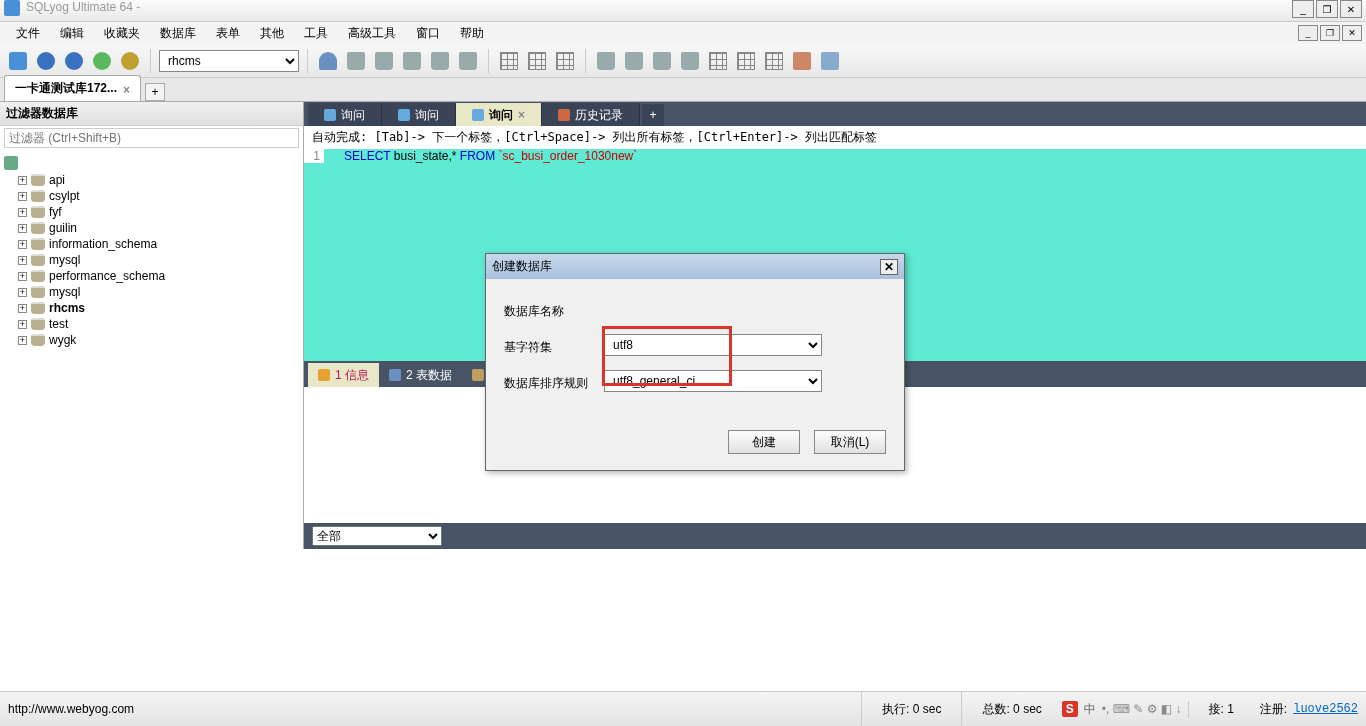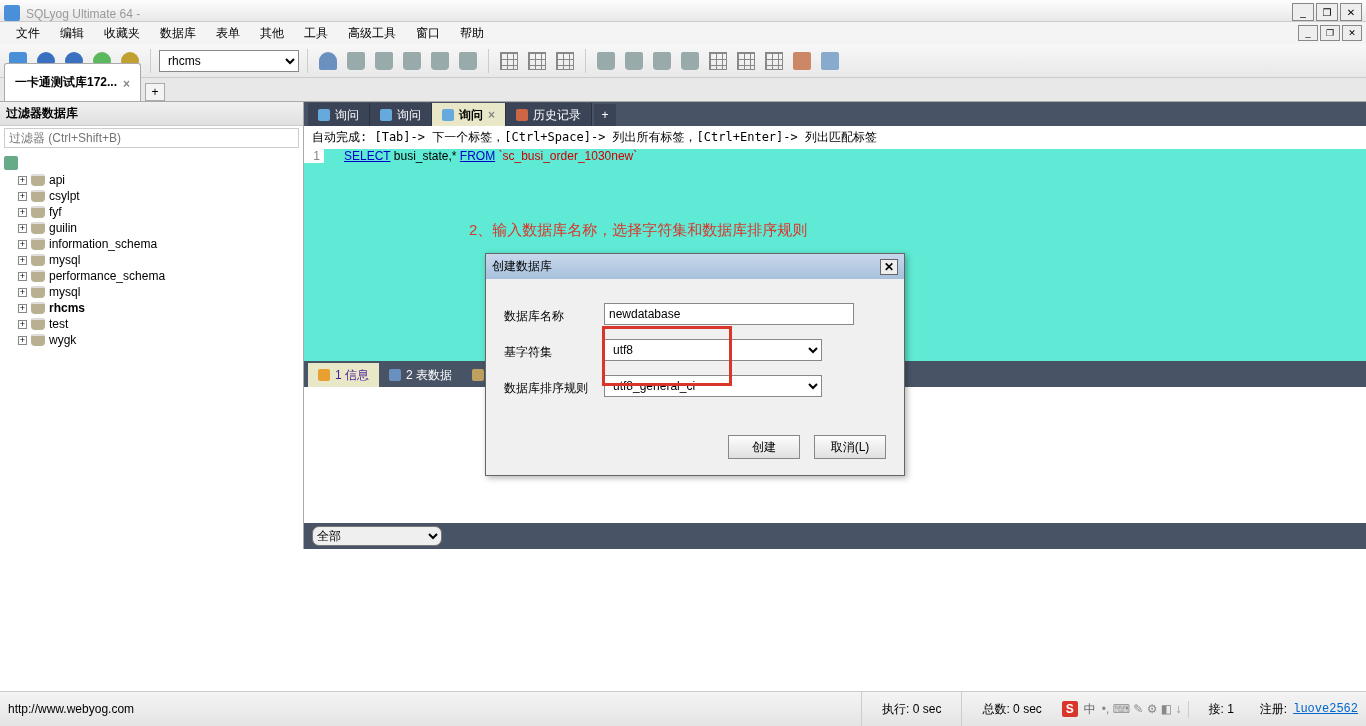--- a/index.html
+++ b/index.html
@@ -1,19 +1,19 @@
 <!DOCTYPE html>
 <html><head>
 <meta charset="utf-8">
 <style>
 * { margin: 0; padding: 0; box-sizing: border-box; font-family: "Microsoft YaHei", "SimSun", Arial, sans-serif; font-size: 12px; }
 body { width: 1366px; height: 726px; background: #fff; overflow: hidden; position: relative; }
 
 
-.titlebar { height: 22px; background: linear-gradient(#fdfdfd, #e8e8e8); display: flex; align-items: flex-end; padding: 0 4px; border-bottom: 1px solid #ccc; }
+.titlebar { height: 22px; background: linear-gradient(#fdfdfd, #e8e8e8); display: flex; align-items: flex-start; padding: 0 4px; border-bottom: 1px solid #ccc; }
 .titlebar .app-icon { width: 16px; height: 16px; background: #4a90d9; border-radius: 2px; margin-right: 6px; }
 .titlebar .title { color: #9a9a9a; flex: 1; }
 .titlebar .win-btns { display: flex; gap: 2px; }
 .titlebar .win-btn { width: 22px; height: 18px; border: 1px solid #888; background: #eee; display: flex; align-items: center; justify-content: center; font-size: 10px; cursor: pointer; }
 
 
 .menubar { height: 22px; background: #f4f4f4; display: flex; align-items: center; padding: 0 8px; gap: 4px; position: relative; }
 .menubar .menu-item { padding: 2px 8px; cursor: pointer; }
 .menubar .child-win-btns { position: absolute; right: 4px; display: flex; gap: 2px; }
 .menubar .child-win-btn { width: 20px; height: 16px; border: 1px solid #888; background: #eee; display: flex; align-items: center; justify-content: center; font-size: 9px; cursor: pointer; }
@@ -24,67 +24,67 @@
 .toolbar .tb-sep { width: 1px; height: 24px; background: #ccc; margin: 0 4px; }
 .toolbar .db-select { height: 22px; width: 140px; border: 1px solid #888; background: #fff; padding: 0 4px; }
 .tb-icon { width: 18px; height: 18px; display: inline-block; }
 .ic-blue { background: #4a90d9; border-radius: 3px; }
 .ic-green { background: #5cb85c; border-radius: 50%; }
 .ic-db { background: #9aa; border-radius: 2px 2px 4px 4px; }
 .ic-grid { background: linear-gradient(#888 1px, transparent 1px) 0 0/6px 6px, linear-gradient(90deg, #888 1px, transparent 1px) 0 0/6px 6px; border: 1px solid #888; }
 
 
 .conn-tabs { height: 24px; background: #e8e8e8; display: flex; align-items: flex-end; padding: 0 4px; border-bottom: 1px solid #aaa; }
-.conn-tab { background: #fff; border: 1px solid #aaa; border-bottom: none; padding: 10px 10px; display: flex; align-items: flex-end; gap: 6px; cursor: pointer; border-radius: 3px 3px 0 0; }
+.conn-tab { background: #fff; border: 1px solid #aaa; border-bottom: none; padding: 4px 10px; display: flex; align-items: flex-end; gap: 6px; cursor: pointer; border-radius: 3px 3px 0 0; }
 .conn-tab .close-x { color: #888; font-weight: bold; cursor: pointer; }
 .conn-add { width: 20px; height: 18px; border: 1px solid #aaa; background: #f4f4f4; display: flex; align-items: center; justify-content: center; margin-left: 4px; cursor: pointer; }
 
 
 .main { display: flex; height: 447px; }
 .sidebar { width: 304px; border-right: 1px solid #aaa; display: flex; flex-direction: column; background: #fff; }
 .sidebar-header { background: linear-gradient(#f0f0f0, #e0e0e0); border-bottom: 1px solid #ccc; padding: 3px 6px; font-weight: bold; }
 .filter-input { margin: 2px 4px; height: 20px; border: 1px solid #ccc; padding: 0 4px; color: #888; }
 .db-tree { flex: 1; overflow: auto; padding: 4px; }
 .tree-root { display: flex; align-items: center; gap: 4px; padding: 2px 0; }
 .tree-item { display: flex; align-items: center; gap: 4px; padding: 1px 0 1px 14px; cursor: pointer; }
 .tree-toggle { width: 9px; height: 9px; border: 1px solid #888; display: flex; align-items: center; justify-content: center; font-size: 9px; line-height: 1; background: #fff; }
 .db-ico { width: 14px; height: 12px; background: #b8b090; border-radius: 2px 2px 4px 4px; border-top: 2px solid #ddd; }
 .srv-ico { width: 14px; height: 14px; background: #6a8; border-radius: 2px; }
 .bold { font-weight: bold; }
 
 
 .content { flex: 1; display: flex; flex-direction: column; background: #485466; }
 .query-tabs { height: 24px; background: #485466; display: flex; align-items: center; padding: 2px 4px 0 4px; gap: 0; }
-.qtab { background: #3a4456; color: #fff; padding: 4px 10px; display: flex; align-items: center; gap: 5px; cursor: pointer; border-right: 1px solid #2a3040; }
+.qtab { background: #3a4456; color: #fff; padding: 4px 16px; display: flex; align-items: center; gap: 5px; cursor: pointer; border-right: 1px solid #2a3040; }
 .qtab.active { background: #e8e8c8; color: #000; }
 .qtab .ic { width: 12px; height: 12px; background: #6ad; border-radius: 2px; }
 .qtab .ic.hist { background: #c64; }
 .qtab .qx { color: #888; font-weight: bold; }
 .qtab-add { width: 22px; height: 22px; background: #3a4456; color: #fff; display: flex; align-items: center; justify-content: center; cursor: pointer; margin-left: 2px; }
 
 .editor-area { background: #5eead4; flex: 0 0 235px; position: relative; overflow: hidden; }
 .editor-hint { padding: 3px 8px; color: #000; background: #fff; font-family: "SimSun", monospace; }
 .editor-line { display: flex; font-family: "Consolas", monospace; }
 .editor-gutter { width: 20px; text-align: right; padding-right: 4px; color: #888; background: #fff; }
 .editor-code { padding-left: 20px; }
-.kw { color: #0000cc; text-decoration: underline; }
+.kw { color: #0000cc; }
 .str { color: #c00; }
 .annotation { position: absolute; color: #d9362b; font-size: 15px; font-weight: normal; }
 
 .result-tabs { height: 26px; background: #485466; display: flex; align-items: center; padding: 2px 4px 0 4px; }
 .rtab { padding: 4px 10px; display: flex; align-items: center; gap: 5px; color: #fff; cursor: pointer; }
-.rtab.active { background: #e8e8c8; color: #4c1d95; }
+.rtab.active { background: #e8e8c8; color: #be185d; }
 .rtab .ric { width: 12px; height: 12px; border-radius: 2px; }
 .ric.info { background: #e8a030; }
 .ric.data { background: #6a90c0; }
 .ric.prof { background: #c0a060; }
 
 .result-body { flex: 1; background: #fff; }
 .result-footer { height: 26px; background: #485466; display: flex; align-items: center; padding: 0 8px; }
-.result-footer select { height: 20px; width: 130px; border-radius: 7px; }
+.result-footer select { height: 20px; width: 130px; }
 
 
 .dialog { position: absolute; left: 485px; top: 253px; width: 420px; background: #f0f0f0; border: 1px solid #666; box-shadow: 2px 2px 6px rgba(0,0,0,0.3); }
 .dialog-title { background: linear-gradient(#c8d8ec, #a8c0dc); padding: 4px 6px; display: flex; align-items: center; justify-content: space-between; }
 .dialog-close { width: 18px; height: 16px; border: 1px solid #666; background: #eee; display: flex; align-items: center; justify-content: center; font-weight: bold; cursor: pointer; }
 .dialog-body { padding: 24px 18px 16px 18px; }
 .dlg-row { display: flex; align-items: flex-end; margin-bottom: 14px; }
 .dlg-label { width: 100px; }
 .dlg-input { flex: 1; height: 22px; border: 1px solid #888; padding: 0 4px; background: #fff; }
 .dlg-select { flex: 1; height: 22px; border: 1px solid #888; padding: 0 4px; background: #fff; }
@@ -308,21 +308,20 @@
     </div>
 
     <div class="editor-area">
       <div class="editor-hint">自动完成: [Tab]-&gt; 下一个标签，[Ctrl+Space]-&gt; 列出所有标签，[Ctrl+Enter]-&gt; 列出匹配标签</div>
       <div class="editor-line">
         <div class="editor-gutter">1</div>
         <div class="editor-code">
           <span class="kw">SELECT</span><span> busi_state,* </span><span class="kw">FROM</span><span class="str"> `sc_busi_order_1030new`</span>
         </div>
       </div>
-      <div class="annotation" style="left:165px; top:95px;">2、输入数据库名称，选择字符集和数据库排序规则</div>
     </div>
 
     <div class="result-tabs">
       <div class="rtab active">
           <span class="ric info"></span>
           <span>1 信息</span>
         </div>
       <div class="rtab">
           <span class="ric data"></span>
           <span>2 表数据</span>
@@ -341,21 +340,20 @@
 </div>
 
 <div class="dialog">
   <div class="dialog-title">
     <span>创建数据库</span>
     <div class="dialog-close">✕</div>
   </div>
   <div class="dialog-body">
     <div class="dlg-row">
       <div class="dlg-label">数据库名称</div>
-      <input class="dlg-input" style="width: 250px; flex: 0 0 auto;" value="newdatabase">
     </div>
     <div class="dlg-row">
       <div class="dlg-label">基字符集</div>
       <select class="dlg-select" style="width:218px;flex:none"><option>utf8</option></select>
     </div>
     <div class="dlg-row">
       <div class="dlg-label">数据库排序规则</div>
       <select class="dlg-select" style="width:218px;flex:none"><option>utf8_general_ci</option></select>
     </div>
   </div>

